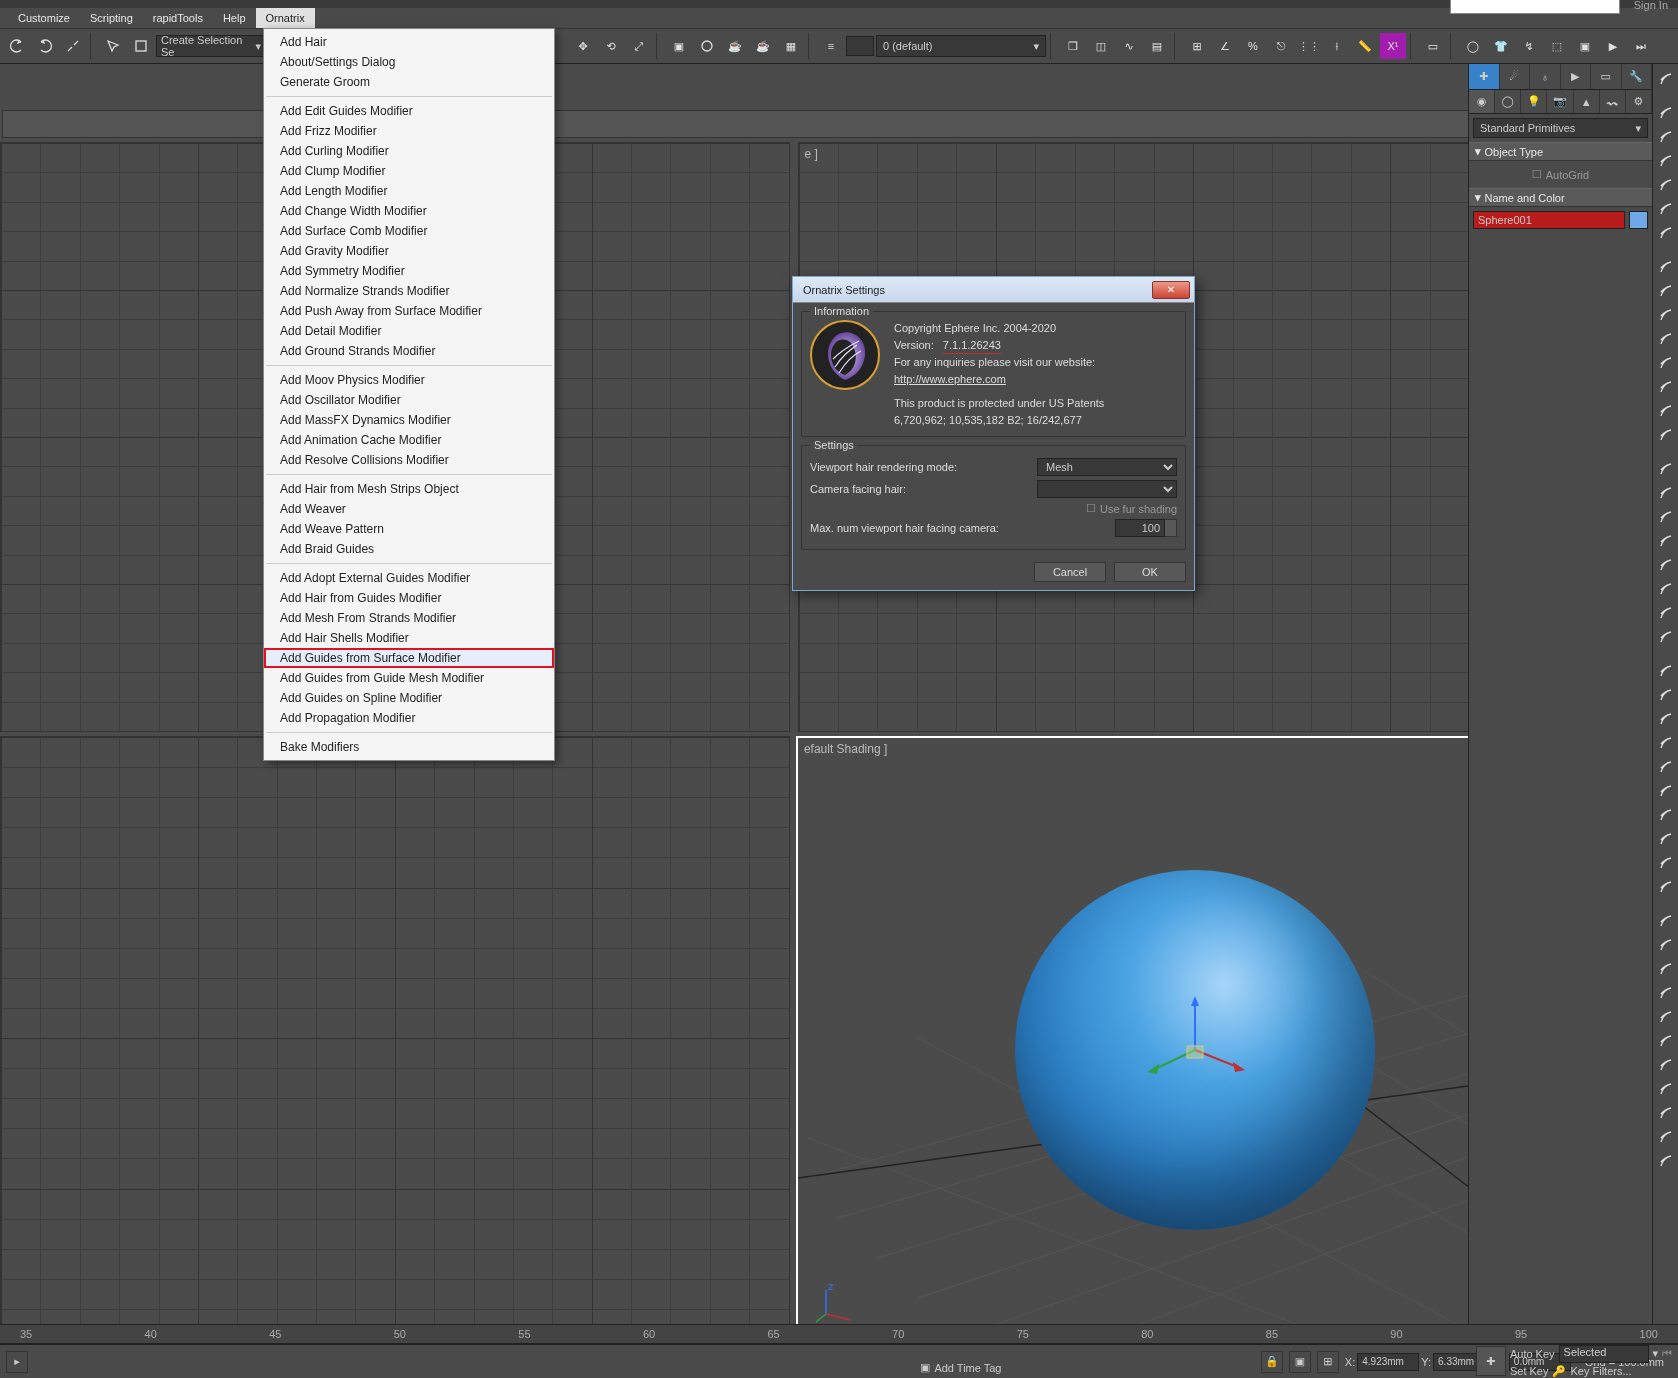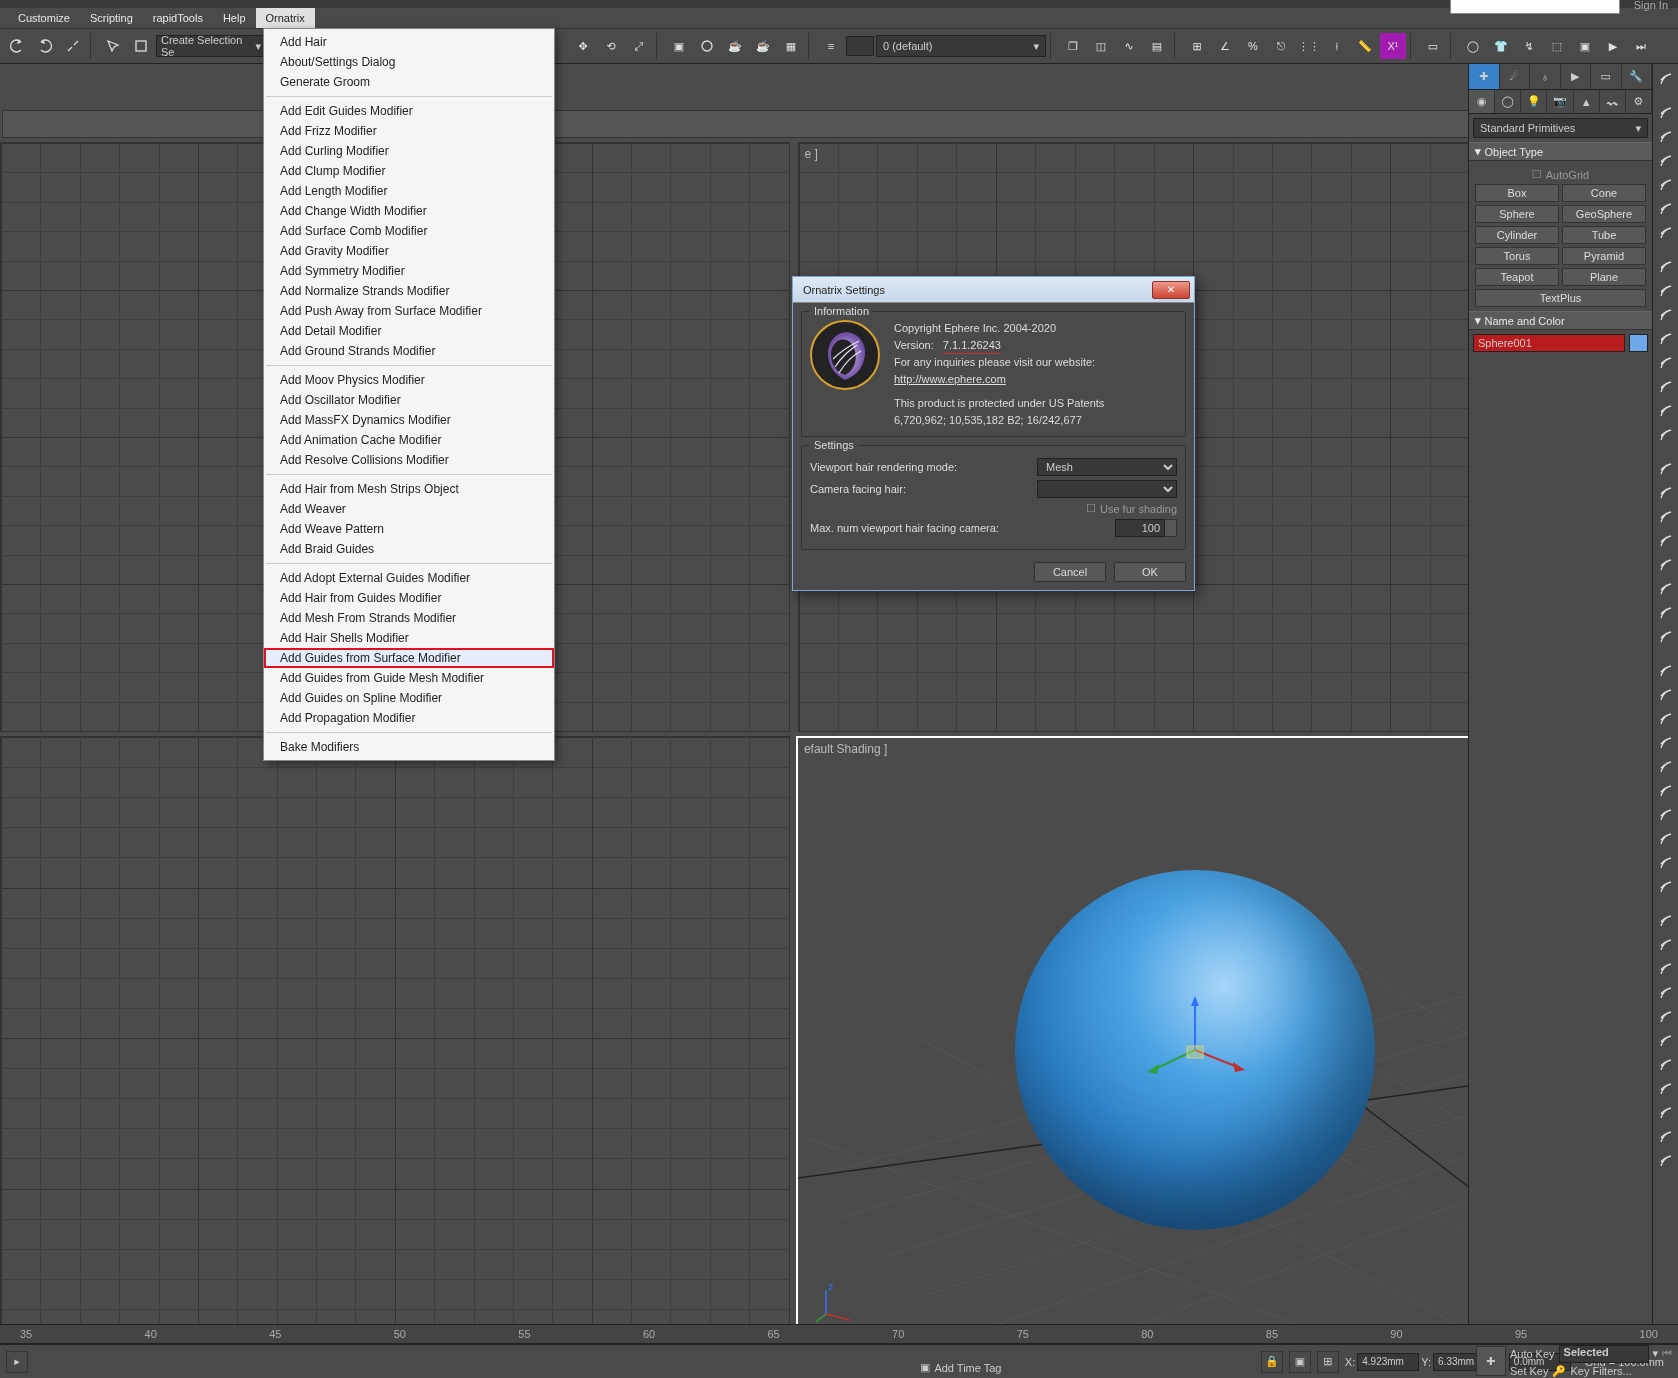--- a/index.html
+++ b/index.html
@@ -102,21 +102,21 @@
 
 .timeline{position:absolute;left:0;right:0;bottom:34px;height:20px;background:#444;border-top:1px solid #222;border-bottom:1px solid #222;display:flex;align-items:center;padding:0 20px;color:#aaa;font-size:10px;justify-content:space-between;}
 .statusbar{position:absolute;left:0;right:0;bottom:0;height:34px;background:#4a4a4a;border-top:1px solid #222;display:flex;align-items:center;padding:0 6px;gap:6px;}
 .coord-group{display:flex;gap:2px;align-items:center;margin-left:auto;}
 .coord-group .cf{display:flex;align-items:center;gap:2px;}
 .coord-group input{width:62px;height:18px;background:#383838;border:1px solid #222;color:#ccc;padding:0 4px;font-size:10px;}
 .grid-lbl{color:#ccc;margin:0 8px;}
 .sb-btn{width:22px;height:22px;background:#4a4a4a;border:1px solid #333;display:flex;align-items:center;justify-content:center;cursor:pointer;}
 .prompt-row{position:absolute;left:920px;bottom:4px;color:#ccc;font-size:11px;display:flex;align-items:center;gap:4px;}
 .anim-panel{position:absolute;right:6px;bottom:0;height:34px;display:flex;align-items:center;gap:4px;}
-.anim-dd{width:90px;height:18px;background:#383838;border:1px solid #222;color:#ccc;padding:0 4px;font-weight:bold;}
+.anim-dd{width:90px;height:18px;background:#383838;border:1px solid #222;color:#ccc;padding:0 4px;}
 .key-area{color:#ccc;}
 
 svg{display:block;}
 .ico{stroke:#ddd;stroke-width:1.3;fill:none;}
 </style>
 </head>
 <body>
 
 <div class="titlebar">
   <div class="title-right">
@@ -674,33 +674,20 @@
     </div>
   <div class="rollout-hdr">
       <span class="minus">▾</span>
       <span>Object Type</span>
     </div>
   <div class="rollout-body">
     <div class="autogrid">
         <span>☐</span>
         <span>AutoGrid</span>
       </div>
-    <div class="type-grid" id="type-grid">
-        <div class="type-btn">Box</div>
-        <div class="type-btn">Cone</div>
-        <div class="type-btn">Sphere</div>
-        <div class="type-btn">GeoSphere</div>
-        <div class="type-btn">Cylinder</div>
-        <div class="type-btn">Tube</div>
-        <div class="type-btn">Torus</div>
-        <div class="type-btn">Pyramid</div>
-        <div class="type-btn">Teapot</div>
-        <div class="type-btn">Plane</div>
-        <div class="type-btn full">TextPlus</div>
-      </div>
   </div>
   <div class="rollout-hdr">
       <span class="minus">▾</span>
       <span>Name and Color</span>
     </div>
   <div class="name-row">
     <input value="Sphere001" style="">
     <div class="colorbox"></div>
   </div>
 </div>

